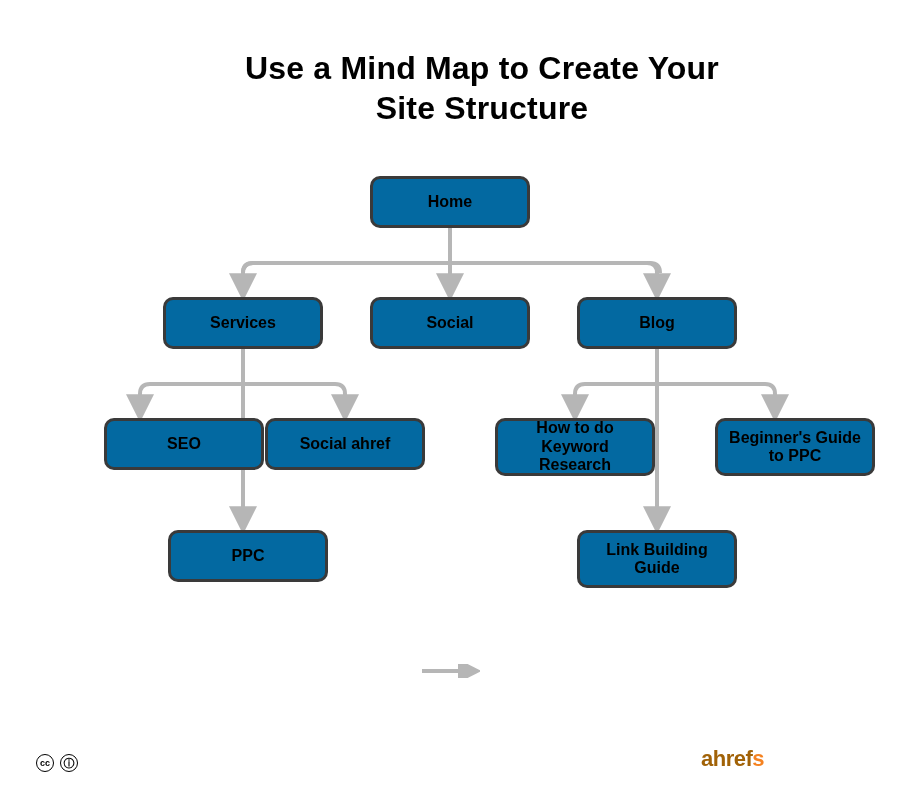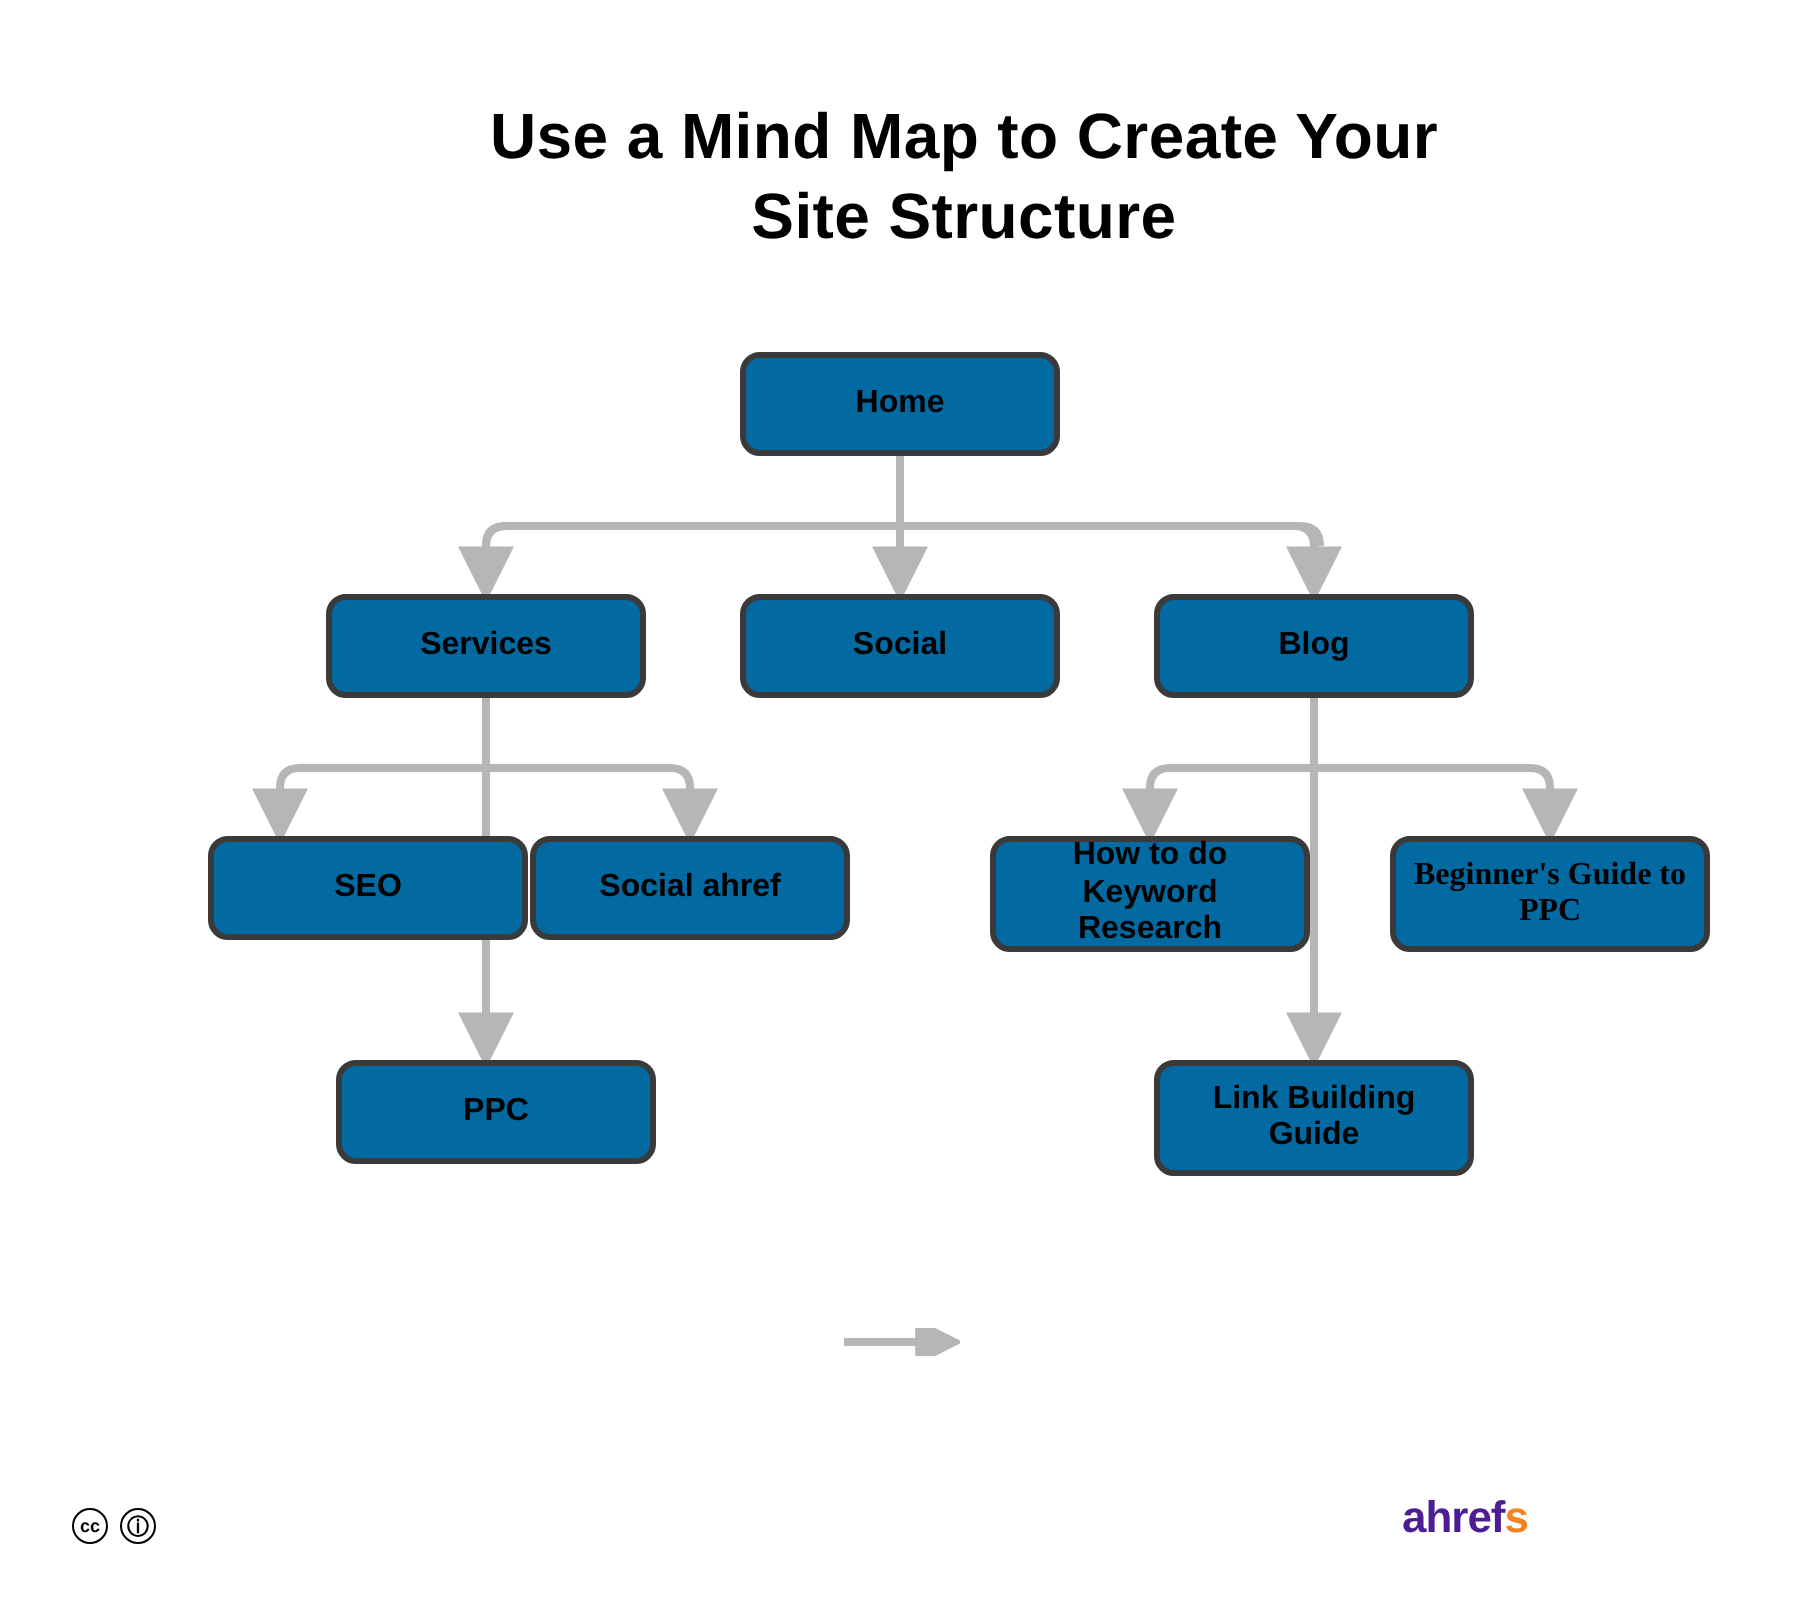--- a/index.html
+++ b/index.html
@@ -96,21 +96,21 @@
     box-sizing: border-box;
   }
   .brand {
     position: absolute;
     right: 36px;
     bottom: 0;
     font-size: 22px;
     font-weight: 800;
     letter-spacing: -0.5px;
   }
-  .brand .b-blue { color: #4c1d95; }
+  .brand .b-blue { color: #a16207; }
   .brand .b-orange { color: #f58220; }
 </style>
 </head>
 <body>
 
 <div class="title">Use a Mind Map to Create Your<br>Site Structure</div>
 
 <svg class="connectors">
   <defs>
     <marker id="arrow" viewBox="0 0 10 10" refX="6" refY="5" markerWidth="7" markerHeight="7" orient="auto-start-reverse">
@@ -139,21 +139,21 @@
 <div class="node" style="left:370px; top:176px;">Home</div>
 
 <div class="node" style="left:163px; top:297px;">Services</div>
 <div class="node" style="left:370px; top:297px;">Social</div>
 <div class="node" style="left:577px; top:297px;">Blog</div>
 
 <div class="node" style="left:60px;  top:418px;margin-left:44px;">SEO</div>
 <div class="node" style="left:265px; top:418px;">Social ahref</div>
 
 <div class="node" style="left:495px; top:418px; height:58px;">How to do Keyword Research</div>
-<div class="node" style="left:695px; top:418px; height:58px;font-family:Liberation Serif, serif;">Beginner's Guide to PPC</div>
+<div class="node" style="left:715px; top:418px; height:58px;">Beginner's Guide to PPC</div>
 
 <div class="node" style="left:168px; top:530px;">PPC</div>
 <div class="node" style="left:577px; top:530px; height:58px;">Link Building Guide</div>
 
 <div class="legend">
   <svg class="legend-arrow" viewBox="0 0 60 14">
     <defs>
       <marker id="arrow2" viewBox="0 0 10 10" refX="6" refY="5" markerWidth="6" markerHeight="6" orient="auto-start-reverse">
         <path d="M 0 0 L 10 5 L 0 10 z" fill="#b6b6b6"></path>
       </marker>

